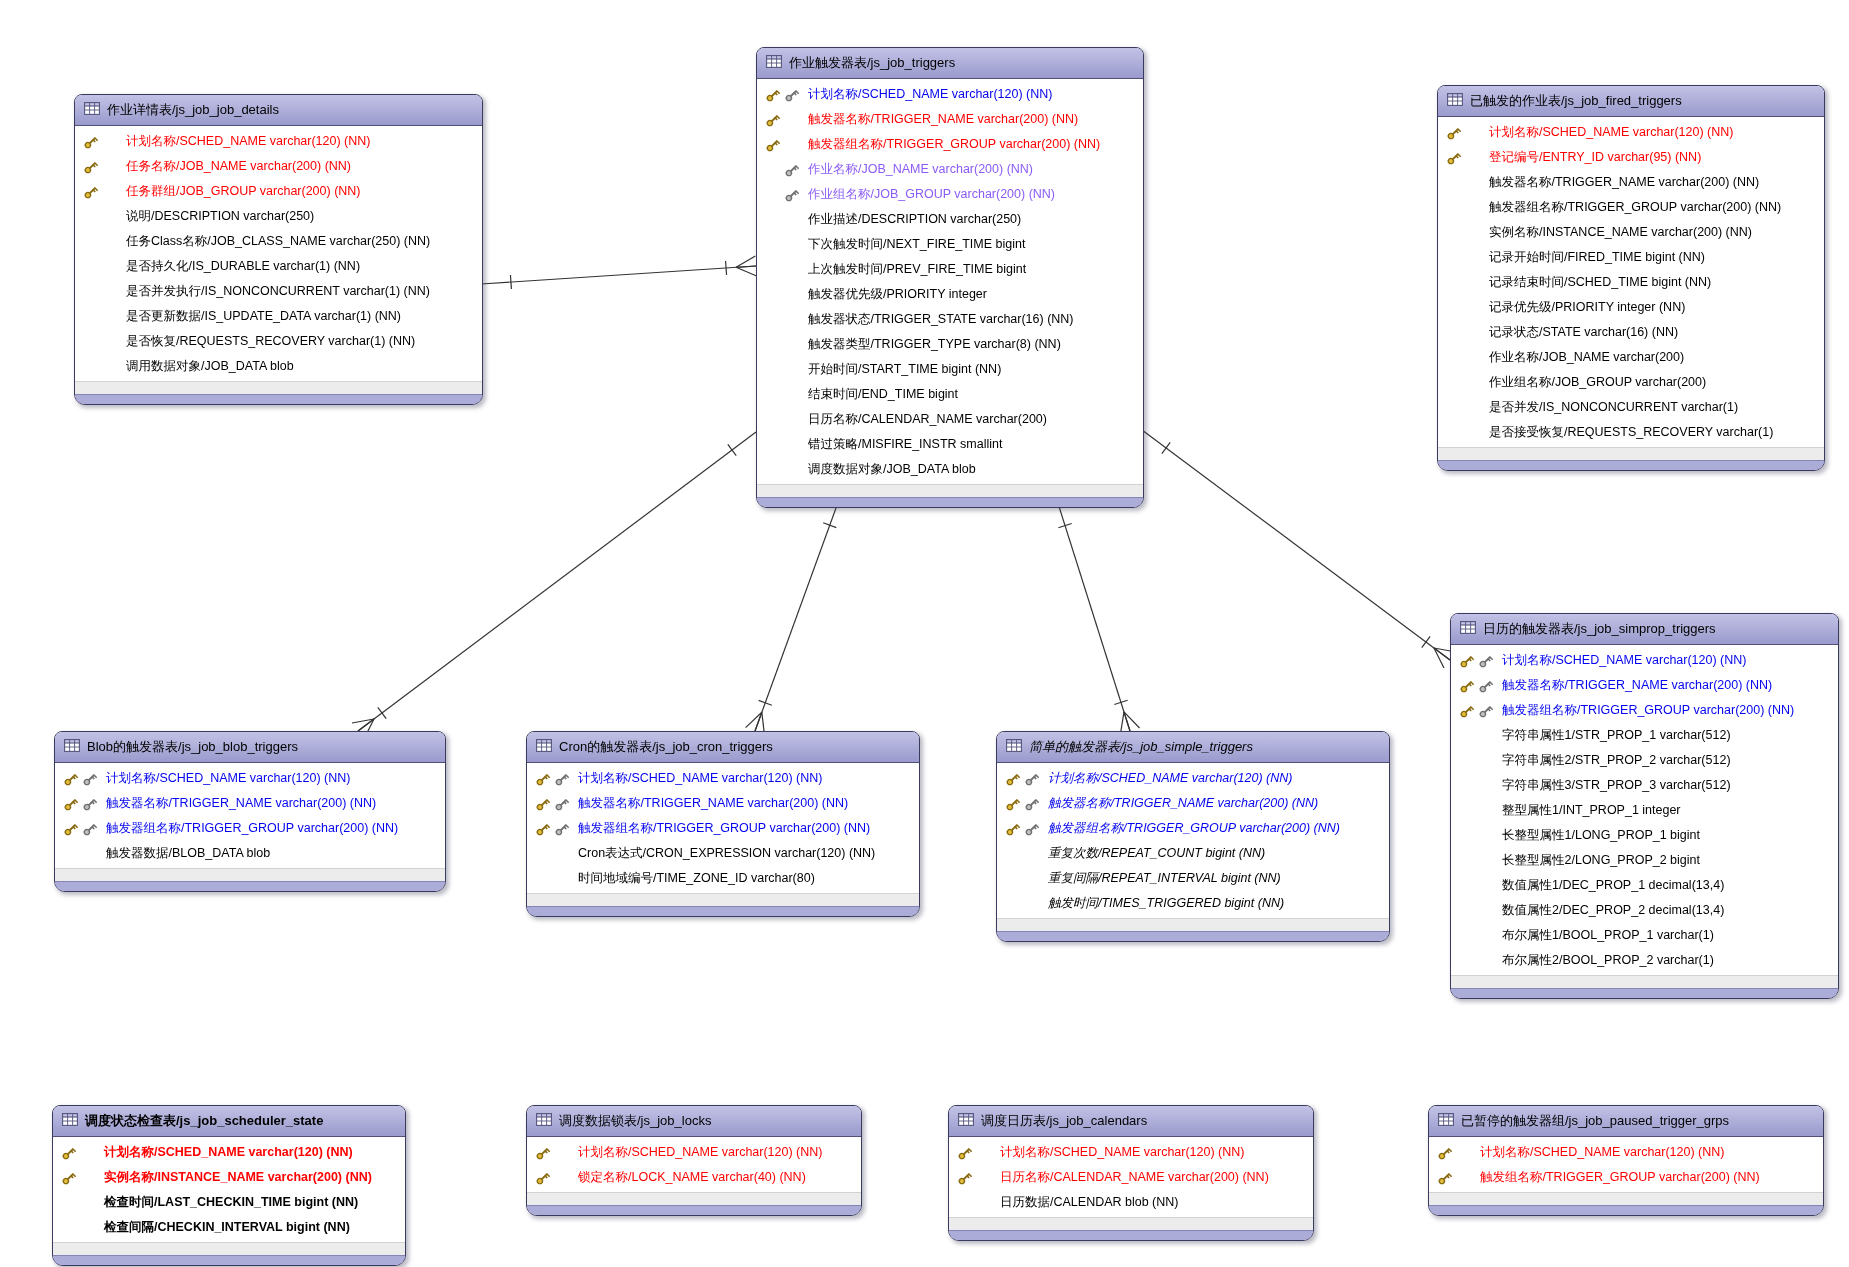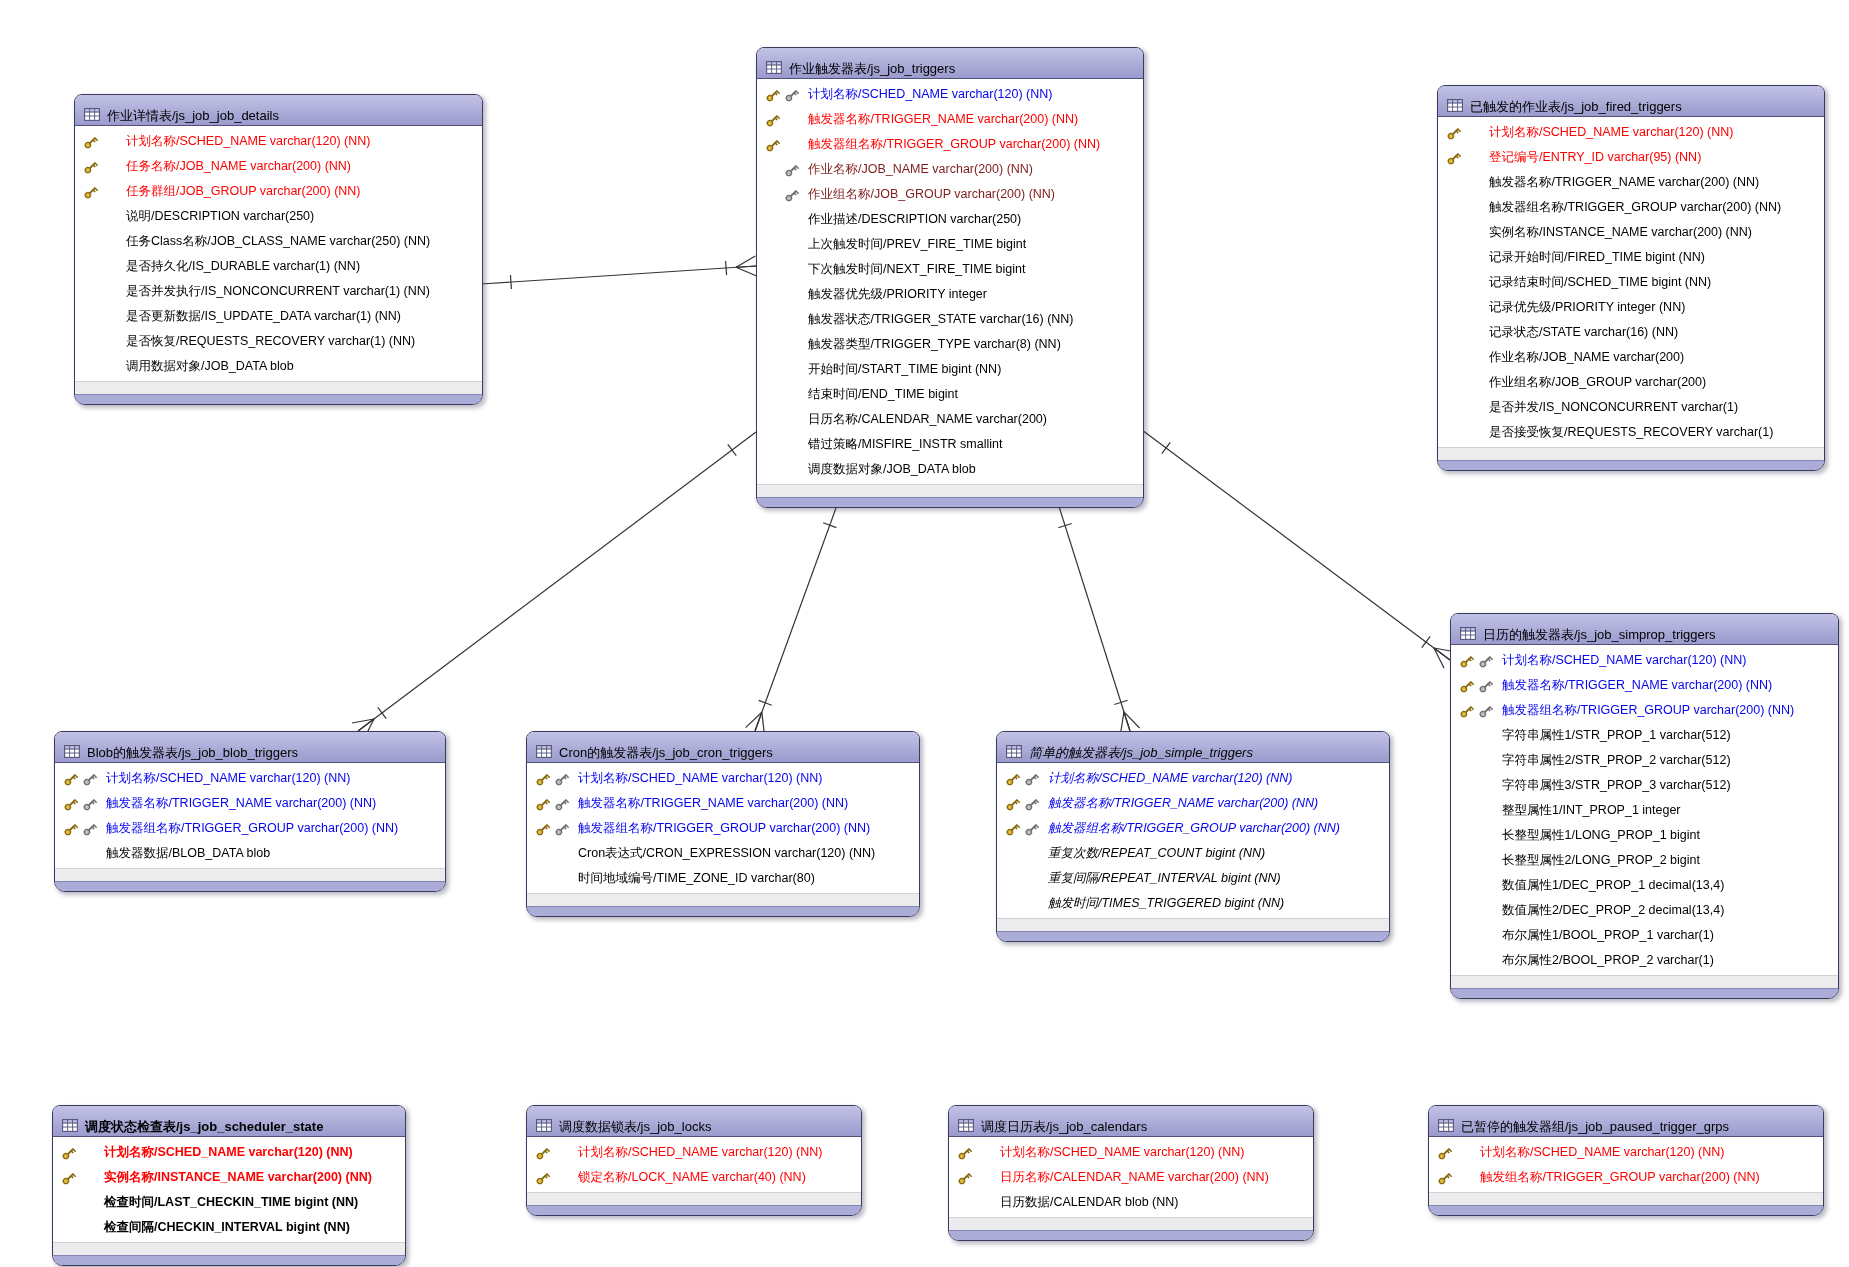--- a/index.html
+++ b/index.html
@@ -3,33 +3,33 @@
 <meta charset="utf-8">
 <style>
   html,body{margin:0;padding:0;background:#FFFFFF;}
   body{width:1849px;height:1267px;overflow:hidden;position:relative;
        font-family:"Liberation Sans","DejaVu Sans",sans-serif;}
   .canvas{position:absolute;left:0;top:0;width:1849px;height:1267px;}
   #conn-layer{position:absolute;left:0;top:0;z-index:1;}
   .tbl{position:absolute;z-index:2;background:#FFFFFF;
        border:1.5px solid #3A3A5E;border-radius:8px 8px 11px 11px;
        box-shadow:2.5px 2.5px 4px rgba(60,60,90,0.35);}
-  .thead{height:30px;display:flex;align-items:flex-end;gap:7px;padding:0 9px;
+  .thead{height:30px;display:flex;align-items:center;gap:7px;padding:0 9px;
          background:linear-gradient(#C2C2E6,#9A9ACD);
          border-bottom:1.5px solid #50507A;border-radius:6.5px 6.5px 0 0;}
   .ttitle{font-size:13px;color:#000000;white-space:nowrap;}
   .tbody{padding:3px 8px 2px 0;}
   .row{height:25px;display:flex;align-items:center;white-space:nowrap;}
   .slot{width:17px;height:16px;flex:0 0 17px;margin-left:2px;display:flex;
         align-items:center;justify-content:center;}
   .slot:first-child{margin-left:7px;}
   .ctext{font-size:12.5px;margin-left:8px;}
   .c-red{color:#FF0000;}
   .c-blue{color:#0404F0;}
-  .c-green{color:#7f1d1d;}
+  .c-green{color:#8b5cf6;}
   .c-black{color:#000000;}
   .foot-gray{height:12px;background:#ECECEC;border-top:1px solid #D2D2D2;}
   .foot-lav{height:9px;background:#ACACD9;border-top:1px solid #8585B5;
             border-radius:0 0 9px 9px;}
 </style>
 </head>
 <body>
 
 <div class="canvas">
   <svg id="conn-layer" width="1849" height="1267">
@@ -249,26 +249,26 @@
           <span class="ctext c-green">作业组名称/JOB_GROUP varchar(200) (NN)</span>
         </div>
         <div class="row">
           <span class="slot"></span>
           <span class="slot"></span>
           <span class="ctext c-black">作业描述/DESCRIPTION varchar(250)</span>
         </div>
         <div class="row">
           <span class="slot"></span>
           <span class="slot"></span>
+          <span class="ctext c-black">下次触发时间/NEXT_FIRE_TIME bigint</span>
+        </div>
+        <div class="row">
+          <span class="slot"></span>
+          <span class="slot"></span>
           <span class="ctext c-black">上次触发时间/PREV_FIRE_TIME bigint</span>
-        </div>
-        <div class="row">
-          <span class="slot"></span>
-          <span class="slot"></span>
-          <span class="ctext c-black">下次触发时间/NEXT_FIRE_TIME bigint</span>
         </div>
         <div class="row">
           <span class="slot"></span>
           <span class="slot"></span>
           <span class="ctext c-black">触发器优先级/PRIORITY integer</span>
         </div>
         <div class="row">
           <span class="slot"></span>
           <span class="slot"></span>
           <span class="ctext c-black">触发器状态/TRIGGER_STATE varchar(16) (NN)</span>

